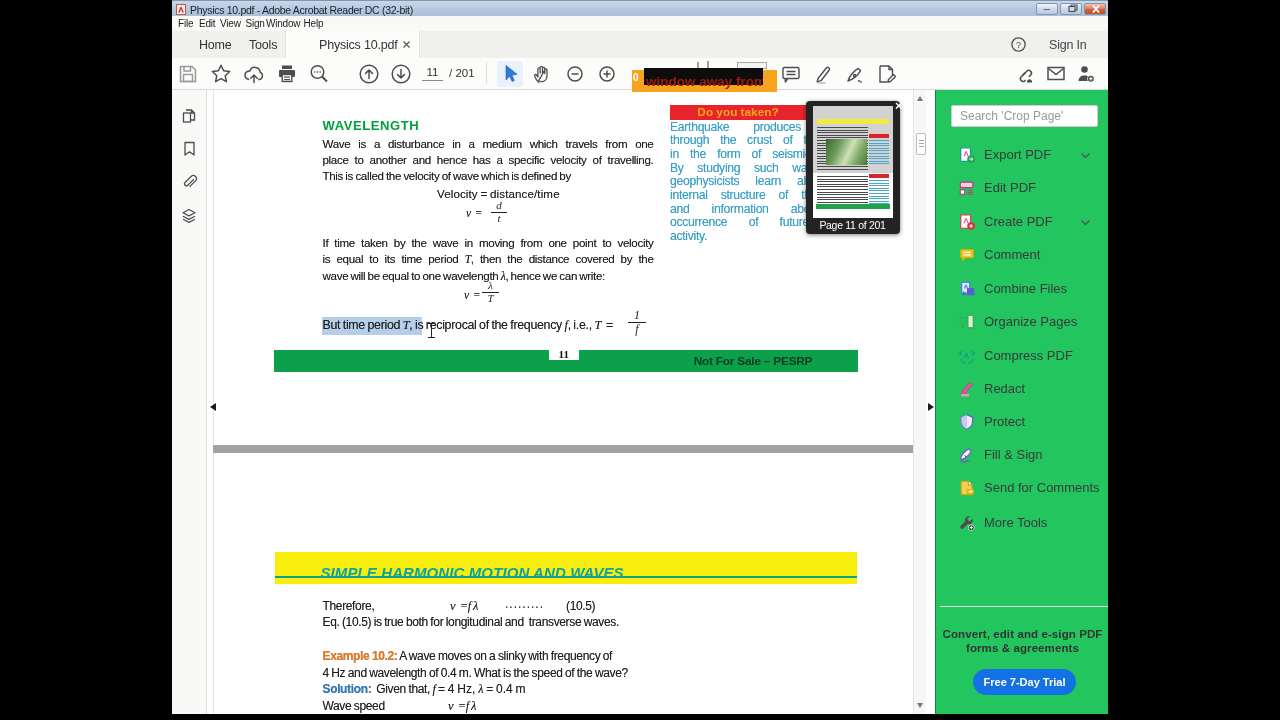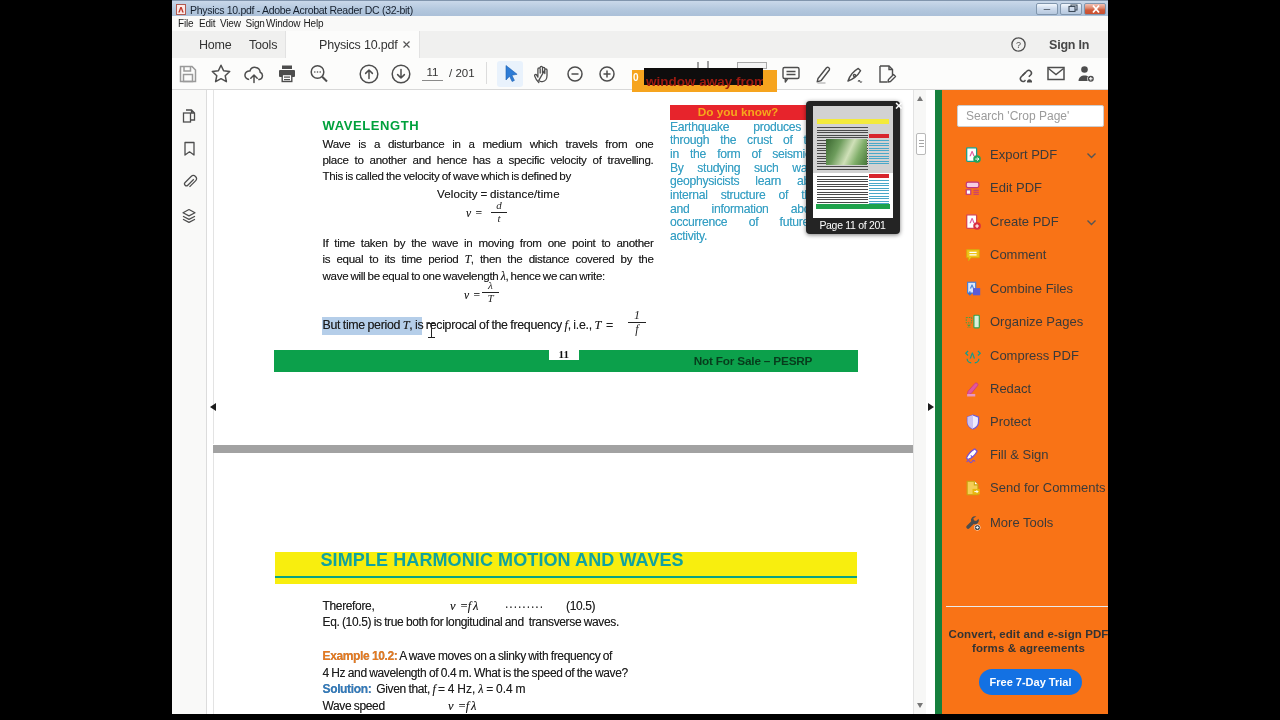--- a/index.html
+++ b/index.html
@@ -21,21 +21,21 @@
 #tabbar .lbl{position:absolute;top:6.5px;font-size:12.5px;letter-spacing:-0.2px;color:#333}
 #activetab{position:absolute;left:113px;top:0px;width:135px;height:27px;background:#fcfcfb;border-left:1px solid #e2e2e2;border-right:1px solid #e2e2e2}
 
 #toolbar{position:absolute;left:0;top:58px;width:936px;height:32px;background:#fcfcfb;border-bottom:1px solid #d8d8d8}
 .ticon{position:absolute;top:4px;width:24px;height:24px}
 
 #sidebar{position:absolute;left:0;top:90px;width:35px;height:624px;background:#f9f9f8;border-right:1px solid #dcdcdc}
 
 #doc{position:absolute;left:36px;top:90px;width:727px;height:624px;background:#fff;overflow:hidden}
 
-#rpanel{position:absolute;left:763px;top:90px;width:173px;height:624px;background:#f97316;border-left:7px solid #15803d}
+#rpanel{position:absolute;left:763px;top:90px;width:173px;height:624px;background:#22c55e;border-left:1px solid #15803d}
 .rlabel{position:absolute;left:48px;font-size:13px;color:#3a3a3a;white-space:nowrap}
 .ricon{position:absolute;left:22px;width:18px;height:18px}
 
 #scroll{position:absolute;left:741px;top:90px;width:13px;height:624px;background:#f7f7f6;border-left:1px solid #e3e3e3}
 
 .j{text-align:justify;text-align-last:justify}
 .bl{position:absolute;text-shadow:0 0 0.4px rgba(40,40,40,0.55);font-size:11.6px;letter-spacing:-0.33px;word-spacing:-0.6px;color:#1d1d1d;height:16px;line-height:16px;white-space:nowrap}
 .bj{position:absolute;text-shadow:0 0 0.4px rgba(40,40,40,0.55);font-size:11.6px;letter-spacing:-0.33px;word-spacing:-0.6px;color:#1d1d1d;height:16px;line-height:16px;text-align:justify;text-align-last:justify}
 .b2{position:absolute;text-shadow:0 0 0.4px rgba(40,40,40,0.55);font-size:12px;letter-spacing:-0.35px;word-spacing:-0.5px;color:#1d1d1d;height:16px;line-height:16px;white-space:nowrap}
 .blue{position:absolute;text-shadow:0 0 0.4px rgba(55,160,196,0.6);font-size:12.2px;letter-spacing:-0.3px;color:#37a0c4;height:13.7px;line-height:13.7px;text-align:justify;text-align-last:justify}
@@ -82,21 +82,21 @@
     <div id="activetab">
         <div class="lbl" style="left:33px;top:6.5px;position:absolute">Physics 10.pdf</div>
       <svg class="abs" style="left:116px;top:9px" width="9" height="9" viewBox="0 0 9 9">
           <path d="M1.5 1.5 L7.5 7.5 M7.5 1.5 L1.5 7.5" stroke="#555" stroke-width="1.2"></path>
         </svg>
     </div>
     <svg class="abs" style="left:839px;top:6px" width="15" height="15" viewBox="0 0 15 15">
         <circle cx="7.5" cy="7.5" r="6.6" fill="none" stroke="#4e4e4e" stroke-width="1.3"></circle>
         <text x="7.5" y="10.8" font-size="9" text-anchor="middle" fill="#4e4e4e" font-family="Liberation Sans">?</text>
       </svg>
-    <div class="lbl" style="left:877px;font-weight:bold;color:#474747">Sign In</div>
+    <div class="lbl" style="left:877px;font-weight:normal;color:#474747">Sign In</div>
   </div>
   <div id="toolbar">
     <div class="abs" style="left:325px;top:3px;width:26px;height:26px;background:#e9f2fc;border-radius:3px"></div>
 
     <svg class="ticon" style="left:4px" viewBox="0 0 24 24" fill="none" stroke="#9a9a9a" stroke-width="1.5">
         <path d="M4.5 4.5 h11.5 l3.5 3.5 v11.5 h-15 z"></path>
         <path d="M8 4.5 v4.5 h6.5 v-4.5"></path>
         <rect x="7.5" y="12.5" width="9" height="7"></rect>
       </svg>
     <svg class="ticon" style="left:37px" viewBox="0 0 24 24" fill="none" stroke="#4d4d4d" stroke-width="1.5">
@@ -200,51 +200,51 @@
   </div>
   <div id="doc">
     <div class="abs" style="left:5px;top:0;width:1px;height:354px;background:#e3e3e3"></div>
     <div class="abs" style="left:114.5px;top:27.5px;font-size:13px;font-weight:bold;color:#00a13c;letter-spacing:0.6px;height:15px;line-height:15px">WAVELENGTH</div>
     <div class="bj" style="left:114.5px;top:45.5px;width:331px">Wave is a disturbance in a medium which travels from one</div>
     <div class="bj" style="left:114.5px;top:61.5px;width:331px">place to another and hence has a specific velocity of travelling.</div>
     <div class="bl" style="left:114.5px;top:77.5px">This is called the velocity of wave which is defined by</div>
     <div class="bl" style="left:229px;top:95.5px;letter-spacing:0.1px">Velocity = distance/time</div>
     <div class="bl ser" style="left:258px;top:116px">v&nbsp;&nbsp;=</div>
     <div class="frac" style="left:283px;top:110px;width:16px;font-size:11px;line-height:11.5px"><span class="top">d</span><span>t</span></div>
-    <div class="bj" style="left:114.5px;top:144.5px;width:331px">If time taken by the wave in moving from one point to another</div>
+    <div class="bj" style="left:114.5px;top:144.5px;width:331px">If time taken by the wave in moving from one point to velocity</div>
     <div class="bj" style="left:114.5px;top:161px;width:331px">is equal to its time period <span class="ser">T</span>, then the distance covered by the</div>
     <div class="bl" style="left:114.5px;top:177.5px">wave will be equal to one wavelength <span class="ser">λ</span>, hence we can write:</div>
     <div class="bl ser" style="left:256px;top:198px">v&nbsp;&nbsp;=</div>
     <div class="frac" style="left:274px;top:190px;width:17px;font-size:11px;line-height:11.5px"><span class="top">λ</span><span>T</span></div>
     <div class="abs" style="left:114px;top:226.5px;width:100px;height:18.5px;background:#b5cee9"></div>
     <div class="bl" style="left:114.5px;top:226.5px;font-size:12.4px;letter-spacing:-0.3px">But time period <span class="ser">T</span>, is reciprocal of the frequency <span class="ser">f</span>, i.e., <span class="ser">T</span>&nbsp; =</div>
     <div class="frac" style="left:420px;top:219px;width:18px;font-size:12px;line-height:13px"><span class="top">1</span><span>f</span></div>
     <div class="abs" style="left:219.5px;top:232.5px;width:7px;height:2px">
         <div style="position:absolute;left:0;top:0;width:7px;height:1.5px;background:#222"></div>
       </div>
     <div class="abs" style="left:222.5px;top:233px;width:1.5px;height:14px;background:#222"></div>
     <div class="abs" style="left:219.5px;top:246.5px;width:7px;height:1.5px;background:#222"></div>
     <div class="abs" style="left:66px;top:260px;width:584px;height:21.5px;background:#0ca04b"></div>
     <div class="abs" style="left:341px;top:258.5px;width:29.5px;height:11.5px;background:#fff;text-align:center;font-family:'Liberation Serif',serif;font-weight:bold;font-size:11px;line-height:11.5px;color:#111">11</div>
     <div class="abs" style="left:460px;top:263.5px;width:170px;text-align:center;font-size:11.8px;font-weight:bold;color:#073c1c;letter-spacing:-0.2px;white-space:nowrap">Not For Sale – PESRP</div>
-    <div class="abs" style="left:462px;top:15px;width:136px;height:14.5px;background:#e7242c;text-align:center;font-size:11.8px;font-weight:bold;color:#f6a81c;line-height:14px">Do you know?</div>
+    <div class="abs" style="left:462px;top:15px;width:136px;height:14.5px;background:#e7242c;text-align:center;font-size:11.8px;font-weight:bold;color:#f6a81c;line-height:14px">Do you taken?</div>
     <div class="blue" style="left:462px;top:30.5px;width:188px">Earthquake produces waves</div>
     <div class="blue" style="left:462px;top:44.2px;width:188px">through the crust of the Earth</div>
     <div class="blue" style="left:462px;top:57.9px;width:188px">in the form of seismic waves.</div>
     <div class="blue" style="left:462px;top:71.6px;width:188px">By studying such waves, the</div>
     <div class="blue" style="left:462px;top:85.3px;width:188px">geophysicists learn about the</div>
     <div class="blue" style="left:462px;top:99px;width:188px">internal structure of the Earth</div>
     <div class="blue" style="left:462px;top:112.7px;width:188px">and information about the</div>
     <div class="blue" style="left:462px;top:126.4px;width:188px">occurrence of future Earth</div>
     <div class="blue" style="left:462px;top:140.1px;width:188px;text-align:center;text-align-last:left">activity.</div>
     <div class="abs" style="left:5px;top:354.5px;width:711px;height:8px;background:#a2a2a2"></div>
     <div class="abs" style="left:5px;top:362.5px;width:1px;height:262px;background:#e3e3e3"></div>
     <div class="abs" style="left:66.5px;top:462.3px;width:582px;height:31.4px;background:#f8ee0e"></div>
     <div class="abs" style="left:66.5px;top:486.2px;width:582px;height:2.2px;background:#0aa283"></div>
-    <div class="abs" style="left:112.5px;top:460px;font-size:18px;font-weight:bold;color:#10a2a0;letter-spacing:0.1px">SIMPLE HARMONIC MOTION AND WAVES</div>
+    <div class="abs" style="left:112.5px;top:474px;font-size:15px;font-weight:bold;font-style:italic;color:#10a2a0;letter-spacing:0.1px">SIMPLE HARMONIC MOTION AND WAVES</div>
     <div class="b2" style="left:114.5px;top:507.5px">Therefore,</div>
     <div class="b2 ser" style="left:242px;top:507.5px;font-size:12.5px">v&nbsp; =<span style="font-size:12px">f</span> λ</div>
     <div class="b2" style="left:297px;top:506px;letter-spacing:1px;color:#333">.........</div>
     <div class="b2" style="left:358px;top:507.5px">(10.5)</div>
     <div class="b2" style="left:114.5px;top:524px">Eq. (10.5) is true both for longitudinal and&nbsp; transverse waves.</div>
     <div class="b2" style="left:114.5px;top:558px"><span style="color:#e87a1e;font-weight:bold">Example 10.2:</span> A wave moves on a slinky with frequency of</div>
     <div class="b2" style="left:114.5px;top:574.5px">4 Hz and wavelength of 0.4 m. What is the speed of the wave?</div>
     <div class="b2" style="left:114.5px;top:591px"><span style="color:#2f7bbf;font-weight:bold">Solution:</span>&nbsp; Given that, <span class="ser">f</span> <span style="letter-spacing:0">= 4 Hz, <span class="ser">λ</span> = 0.4 m</span></div>
     <div class="b2" style="left:114.5px;top:607.5px">Wave speed</div>
     <div class="b2 ser" style="left:240px;top:607.5px;font-size:12.5px">v&nbsp; =<span style="font-size:12px">f</span> λ</div>

